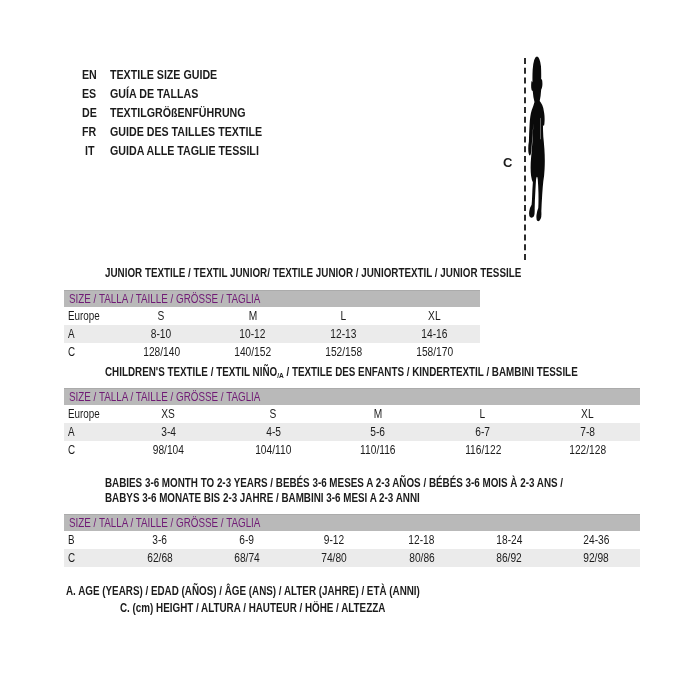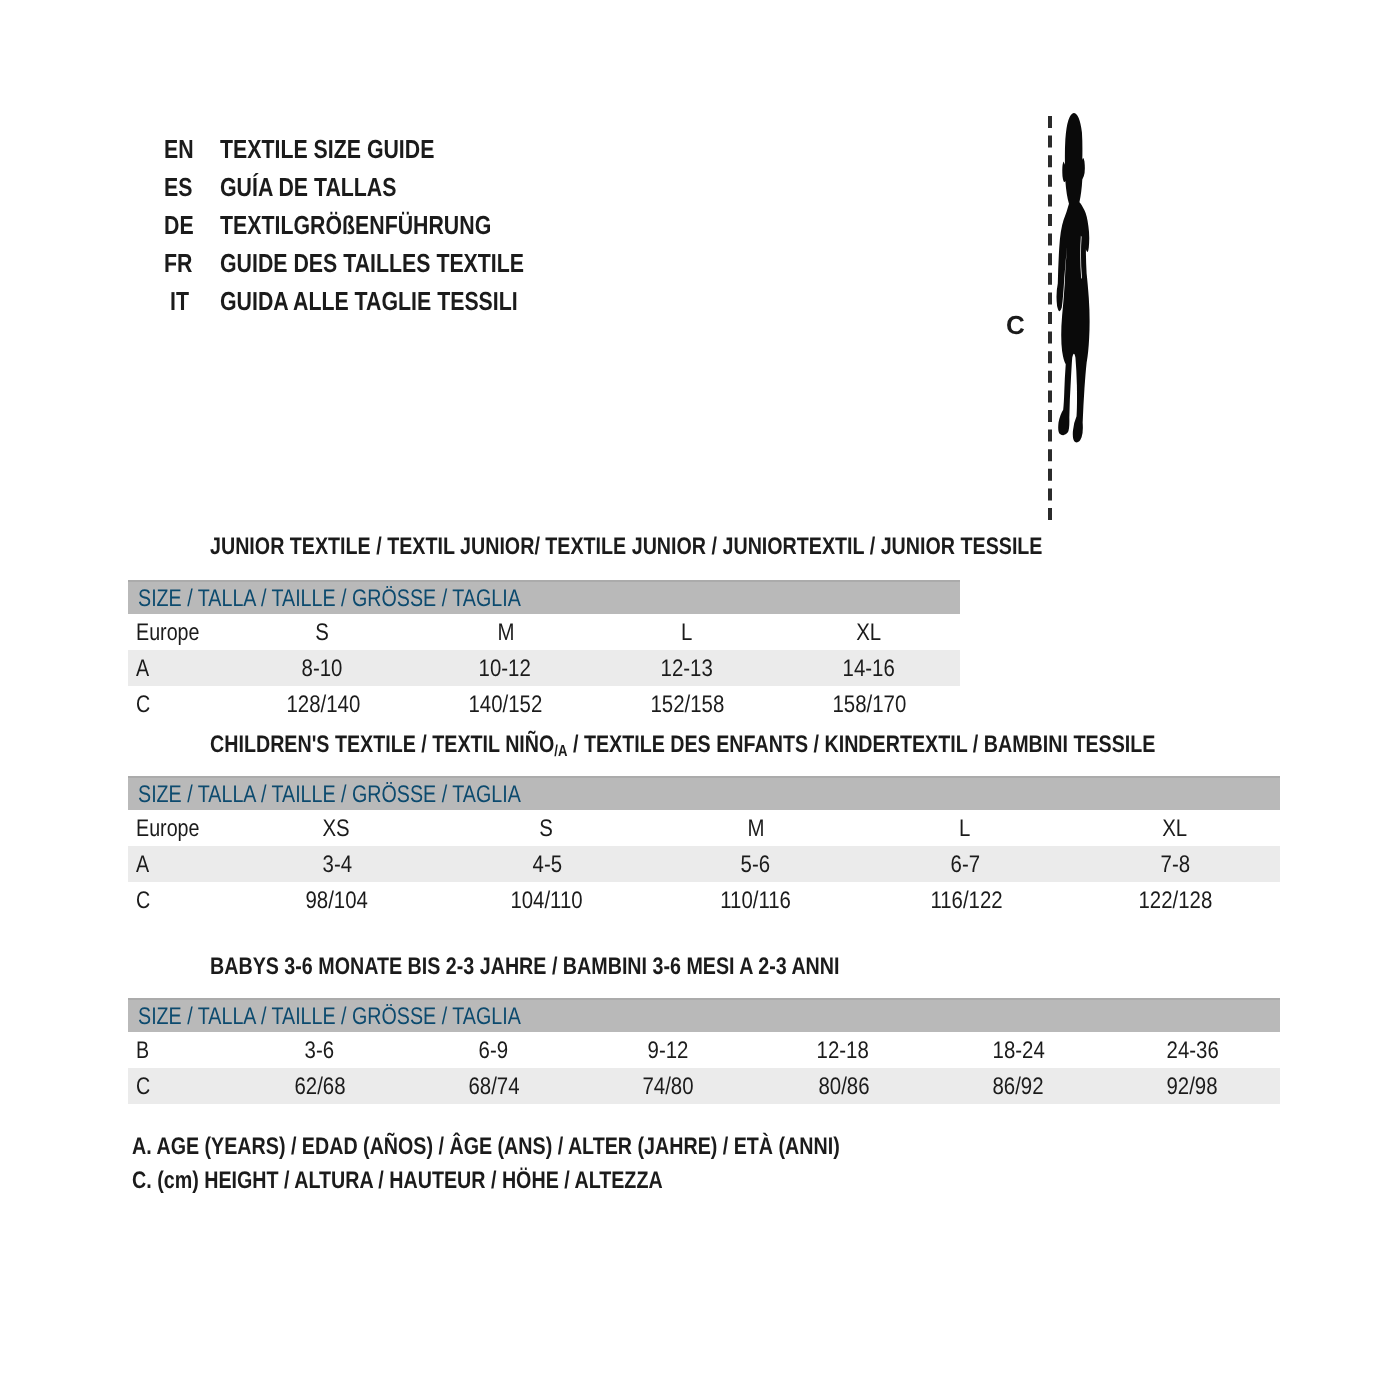--- a/index.html
+++ b/index.html
@@ -19,35 +19,35 @@
   
   .measure-line{position:absolute;left:524px;top:58px;height:202px;width:0;border-left:2px dashed #2b2b2b;}
   .c-label{position:absolute;left:503px;top:155px;font-weight:700;font-size:13px;}
   .baby-svg{position:absolute;left:528px;top:50px;}
 
   
   .sec{position:absolute;left:64px;}
   .sec-title{font-weight:700;font-size:12px;height:14px;line-height:14px;padding-left:2px;margin-left:39px;}
   .subsc{font-size:8px;vertical-align:-2px;}
   .bar{background:#b9b9b9;border-top:1px solid #ababab;height:17px;line-height:17px;
-       font-size:12px;color:#0c4a6e;padding-left:5px;box-sizing:border-box;}
+       font-size:12px;color:#701a75;padding-left:5px;box-sizing:border-box;}
   .trow{display:flex;height:18px;line-height:18px;font-size:12px;}
   .trow.shaded{background:#ebebeb;}
   .tlabel{width:52px;padding-left:4px;box-sizing:border-box;}
   .tcell{flex:1;text-align:center;}
   #sec-junior{top:266px;width:416px;}
   #sec-junior .bar{margin-top:10px;}
   #sec-children{top:365px;width:576px;}
   #sec-children .bar{margin-top:9px;}
   #sec-babies{top:476px;width:576px;}
   #sec-babies .sec-title{height:15px;line-height:15px;}
   #sec-babies .bar{margin-top:8px;}
 
   
-  .legend{position:absolute;left:64px;top:565px;}
+  .legend{position:absolute;left:64px;top:583px;text-align:center;}
   .legend-line{height:17px;line-height:17px;font-weight:700;font-size:12px;padding-left:2px;}
 </style>
 </head>
 <body>
 
 <div class="langs">
   <div class="lang-row">
     <span class="lang-code"><span class="cx">EN</span></span>
     <span class="cx">TEXTILE SIZE GUIDE</span>
   </div>
@@ -158,20 +158,23 @@
     <span class="tcell"><span class="cc">98/104</span></span>
     <span class="tcell"><span class="cc">104/110</span></span>
     <span class="tcell"><span class="cc">110/116</span></span>
     <span class="tcell"><span class="cc">116/122</span></span>
     <span class="tcell"><span class="cc">122/128</span></span>
   </div>
 </div>
 
 <div class="sec" id="sec-babies">
   <div class="sec-title">
+    <span class="cx">BABIES 3-6 MONTH TO 2-3 YEARS / BEBÉS 3-6 MESES A 2-3 AÑOS / BÉBÉS 3-6 MOIS À 2-3 ANS /</span>
+  </div>
+  <div class="sec-title">
     <span class="cx">BABYS 3-6 MONATE BIS 2-3 JAHRE / BAMBINI 3-6 MESI A 2-3 ANNI</span>
   </div>
   <div class="bar">
     <span class="cx">SIZE / TALLA / TAILLE / GRÖSSE / TAGLIA</span>
   </div>
   <div class="trow">
     <span class="tlabel"><span class="cx">B</span></span>
     <span class="tcell"><span class="cc">3-6</span></span>
     <span class="tcell"><span class="cc">6-9</span></span>
     <span class="tcell"><span class="cc">9-12</span></span>

